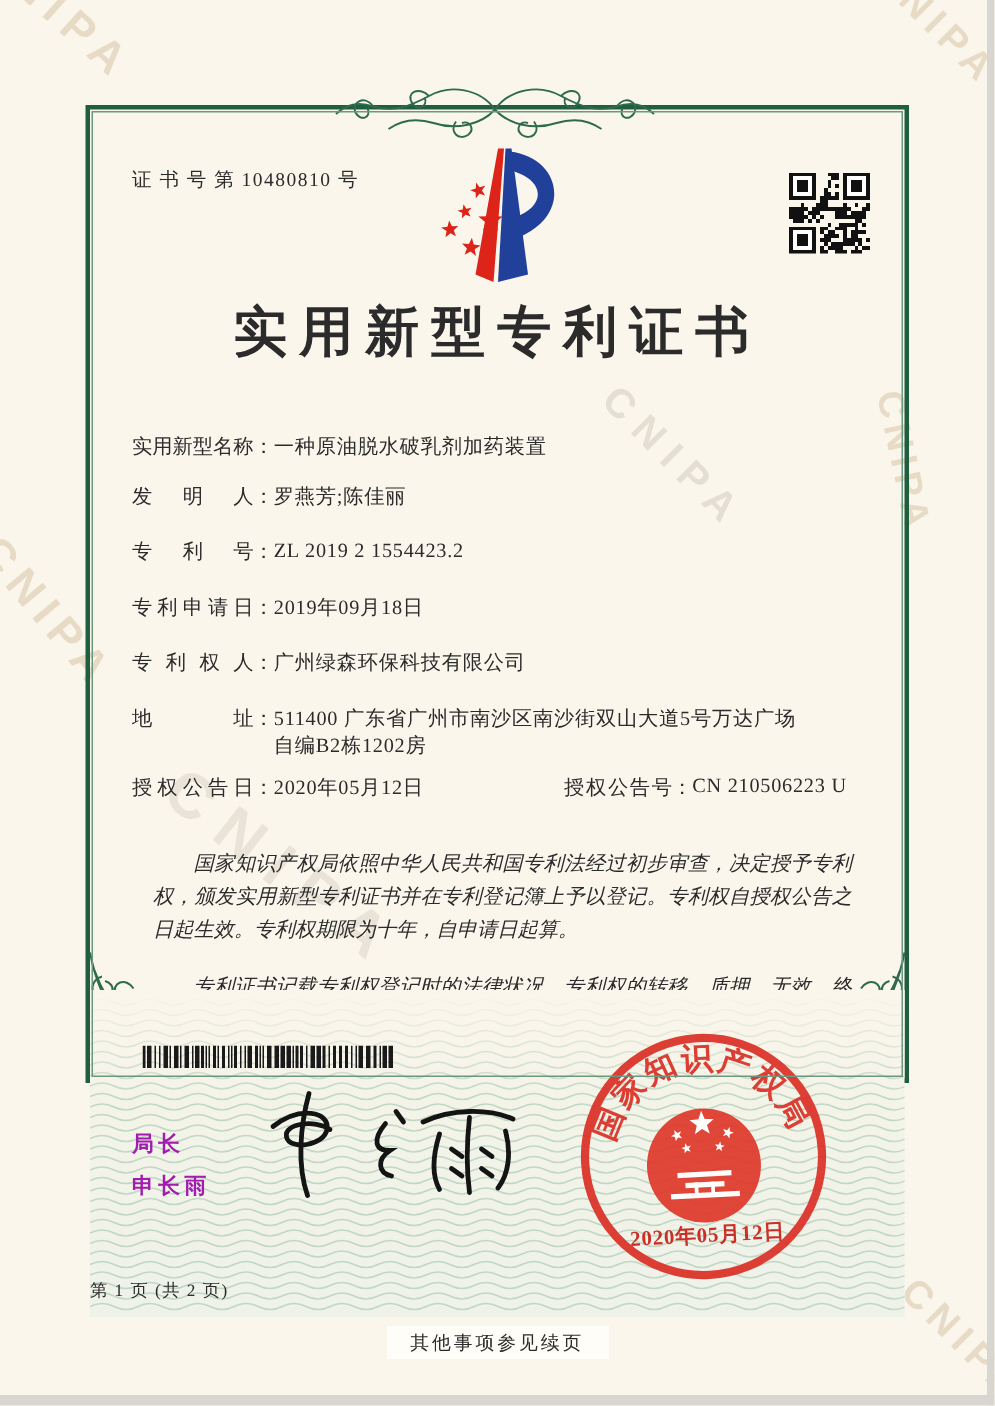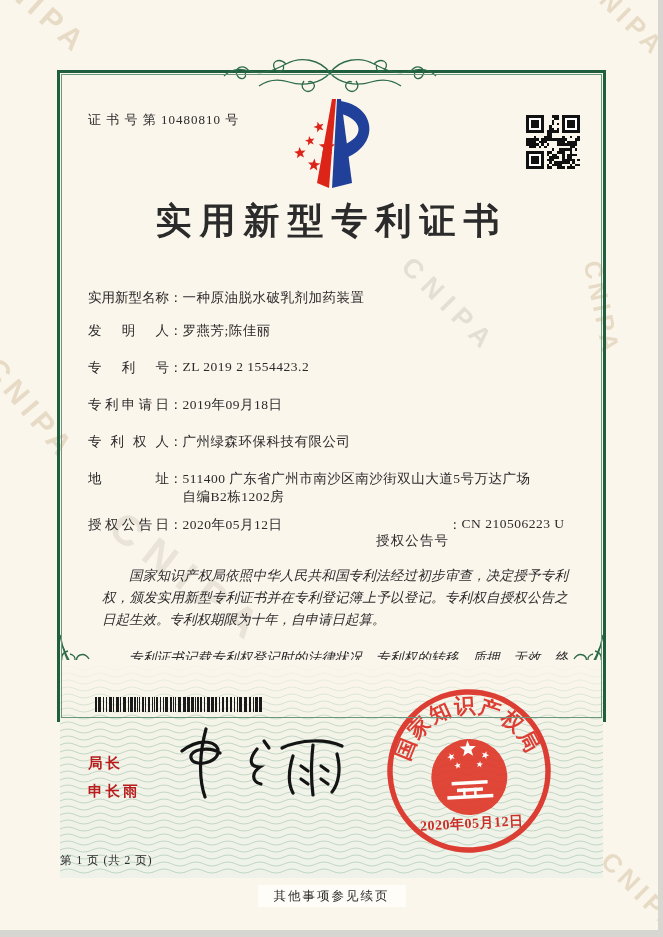--- a/index.html
+++ b/index.html
@@ -35,21 +35,21 @@
   .paras p{margin:16px;text-indent:2em;font-style:italic;}
   
   .waves{position:absolute;left:0;top:587px;width:543px;height:218px;
          background:linear-gradient(#f7f4e9,#eef2e8);}
   .waves svg{position:absolute;inset:0;}
   .wavefade{position:absolute;left:0;top:0;width:100%;height:70px;
             background:linear-gradient(#fbf6ec,rgba(251,246,236,0));}
   .barcode{position:absolute;left:35px;top:624px;width:172px;height:15px;}
   .director{position:absolute;left:28px;top:676px;
             font-family:"Liberation Sans","DejaVu Sans",sans-serif;
-            font-size:14.5px;font-weight:bold;letter-spacing:3px;line-height:28px;color:#b91c1c;}
+            font-size:14.5px;font-weight:bold;letter-spacing:3px;line-height:28px;color:#a21caf;}
   .sig{position:absolute;left:100px;top:648px;width:195px;height:88px;}
   .seal{position:absolute;left:323px;top:612px;width:172px;height:172px;
         opacity:.93;transform:rotate(-3deg);}
   .pageno{position:absolute;left:0;top:780px;width:100%;
           font-size:11.5px;letter-spacing:1px;}
   .contnote{position:absolute;left:0;top:886px;width:100%;text-align:center;}
   .contnote span{background:#fffdf7;padding:4px 16px;font-size:12.5px;letter-spacing:2px;}
 </style>
 </head>
 <body>
@@ -277,21 +277,21 @@
       <div class="frow" style="top:360px;">
         <span class="flabel">专利权人</span><span>：</span><span class="fvalue">广州绿森环保科技有限公司</span>
       </div>
       <div class="frow" style="top:397px;">
         <span class="flabel">地址</span><span>：</span><span class="fvalue" style="max-width:400px;">511400 广东省广州市南沙区南沙街双山大道5号万达广场
 自编B2栋1202房</span>
       </div>
       <div class="frow" style="top:443px;width:500px;">
         <span class="flabel">授权公告日</span><span>：</span><span class="fvalue">2020年05月12日</span>
         <span class="grant2">
-          <span class="flabel" style="width:72px;margin-top:16px;">授权公告号</span><span>：</span><span class="fvalue">CN 210506223 U</span>
+          <span class="flabel" style="width:72px;">授权公告号</span><span>：</span><span class="fvalue">CN 210506223 U</span>
         </span>
       </div>
 
       <div class="paras">
         <p>国家知识产权局依照中华人民共和国专利法经过初步审查，决定授予专利权，颁发实用新型专利证书并在专利登记簿上予以登记。专利权自授权公告之日起生效。专利权期限为十年，自申请日起算。</p>
         <p>专利证书记载专利权登记时的法律状况。专利权的转移、质押、无效、终止、恢复和专利权人的姓名或名称、国籍、地址变更等事项记载在专利登记簿上。</p>
       </div>
 
       <div class="waves">
         <svg id="wavesvg" viewBox="0 0 543 218" preserveAspectRatio="none">

